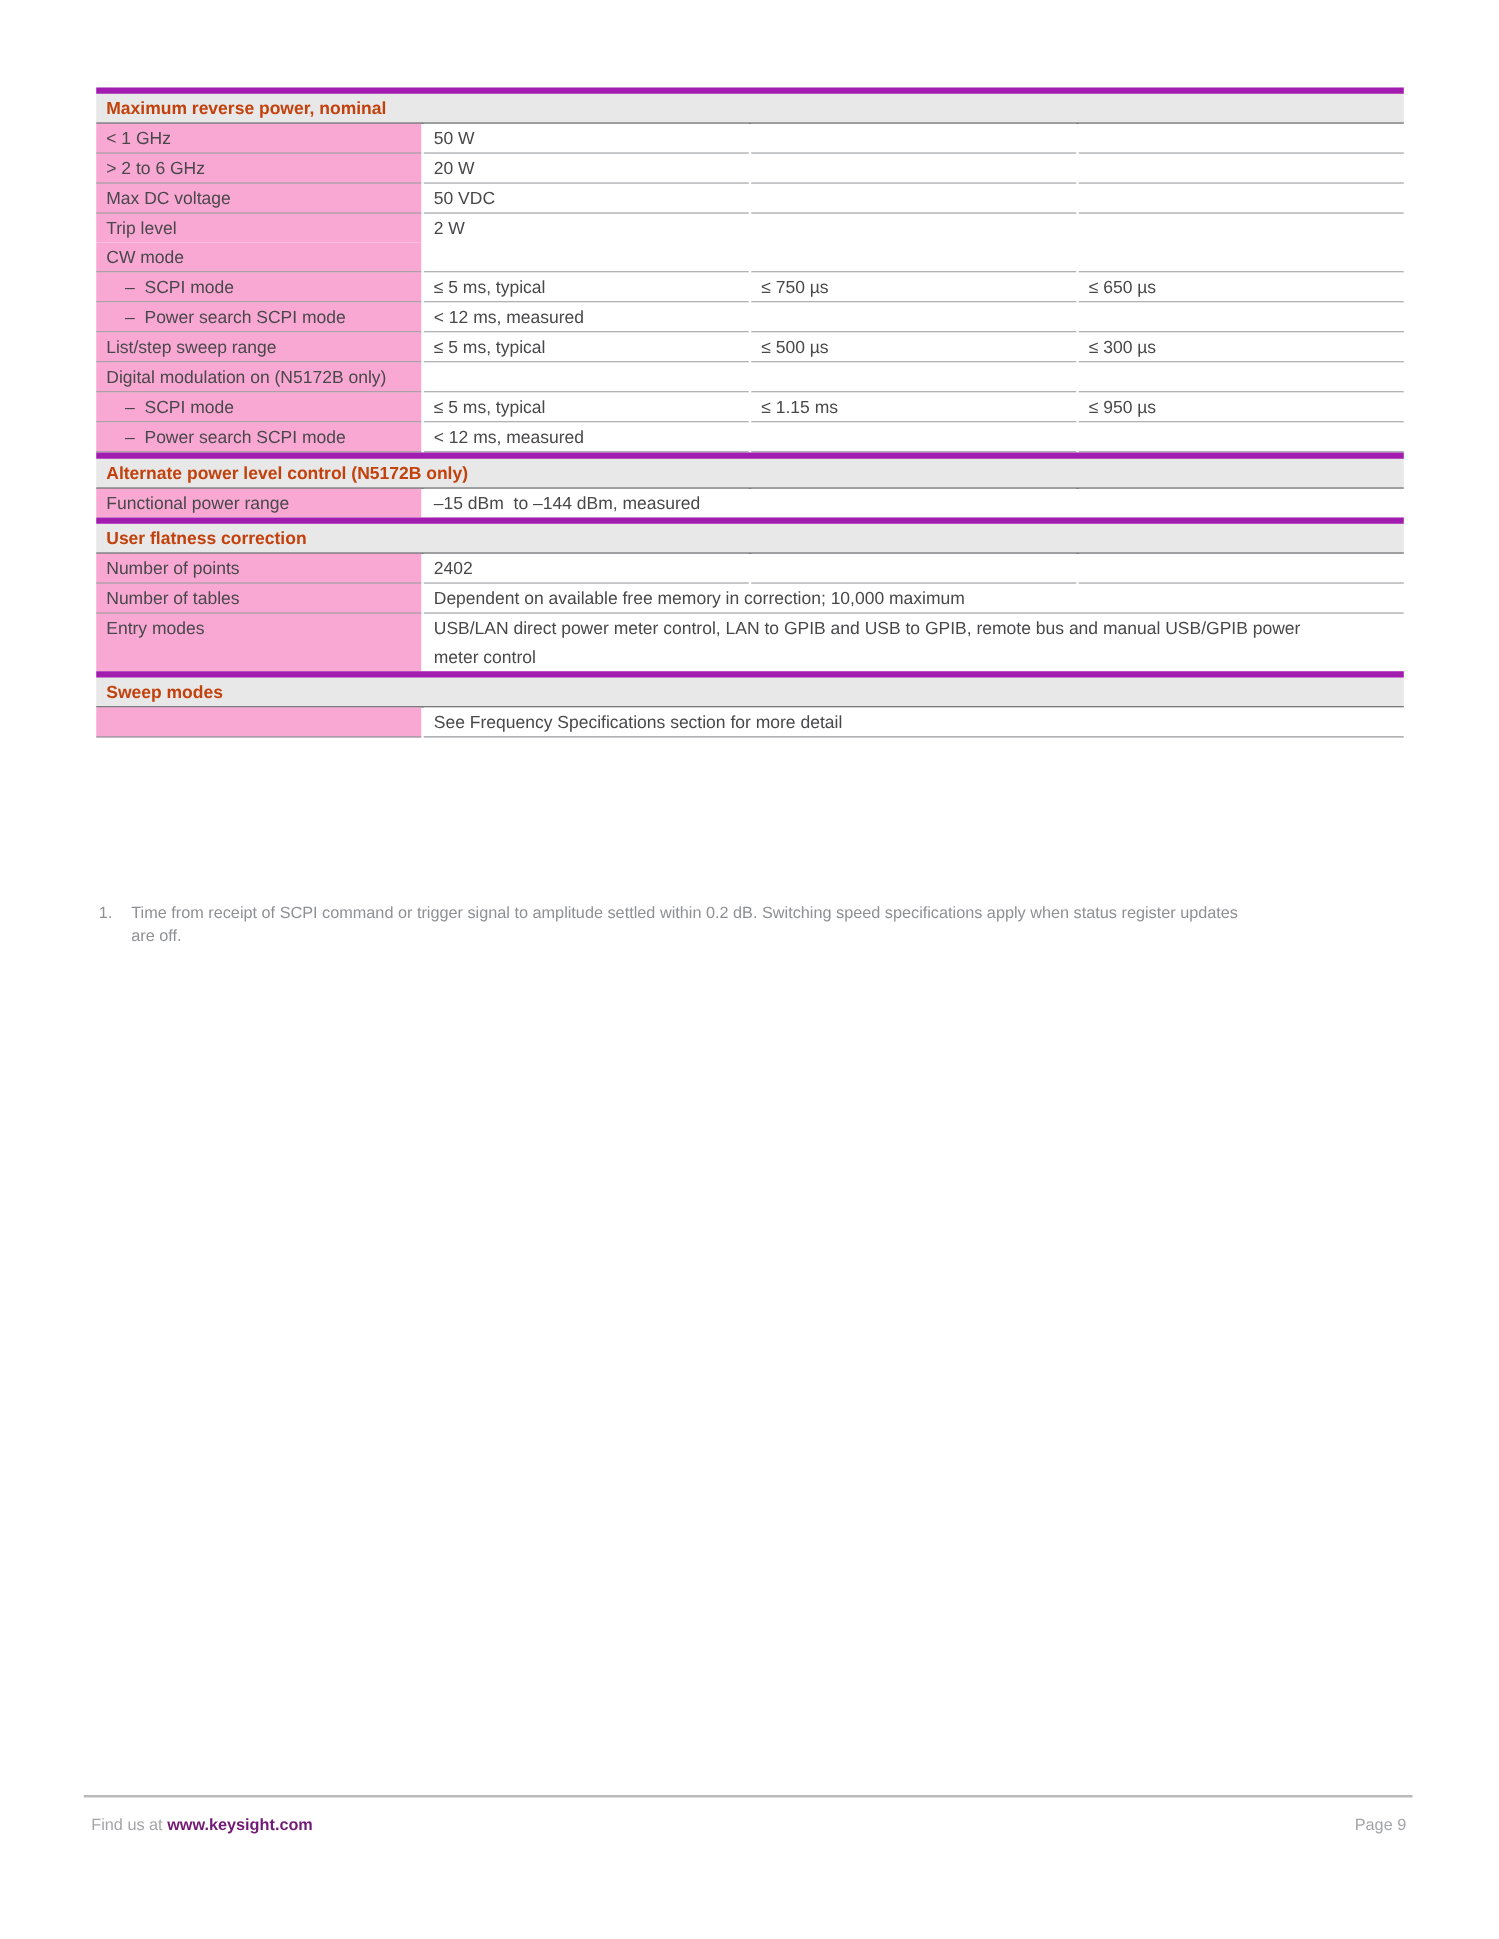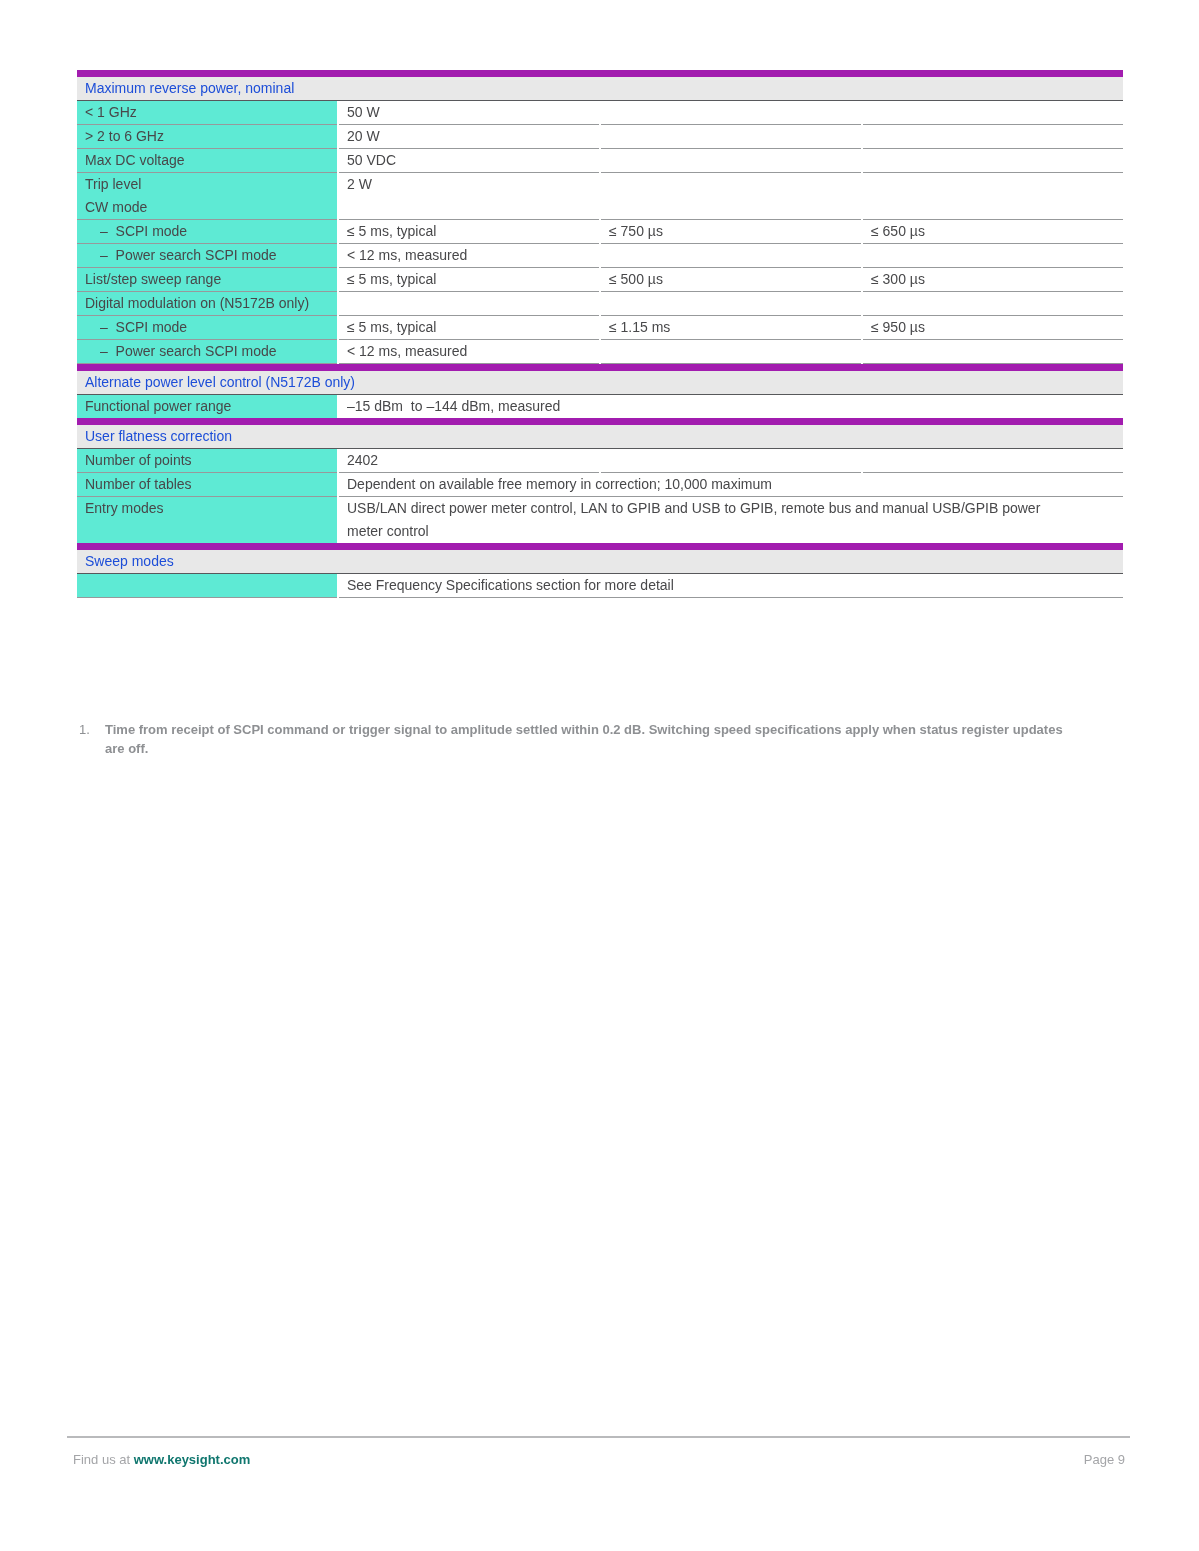--- a/index.html
+++ b/index.html
@@ -24,60 +24,60 @@
     font-size: 14px;
     line-height: 23px;
     padding: 0 8px;
     color: #48484a;
     background: #ffffff;
     border-bottom: 1px solid #97999b;
     vertical-align: top;
     white-space: pre-wrap;
   }
   table.spec-table td.label {
-    background: #5eead4;
+    background: #f9a8d4;
     white-space: pre;
   }
   table.spec-table td.indent { padding-left: 23px; }
   table.spec-table tr.header td {
     background: #e8e8e8;
-    font-weight: normal;
-    color: #1d4ed8;
-    border-top: 7px solid #a21caf;
+    font-weight: bold;
+    color: #c2410c;
+    border-top: 5px solid #a21caf;
     border-bottom: 1px solid #57585b;
     white-space: pre;
   }
   table.spec-table tr.pre-header td { border-bottom: none; }
   table.spec-table sup {
     font-size: 9px;
     vertical-align: super;
     line-height: 0;
   }
 
   
   .footnote {
     position: absolute; left: 79px; top: 720px; width: 1042px;
     display: flex;
     font-size: 13px; line-height: 19px; color: #8e9093;
   }
   .footnote .fn-num { width: 26px; flex-shrink: 0; }
-  .footnote .fn-text { flex: 1; white-space: pre-wrap; font-weight: bold; }
+  .footnote .fn-text { flex: 1; white-space: pre-wrap; }
 
   
   .footer-rule {
     position: absolute; left: 67px; top: 1436px;
     width: 1063px; height: 2px;
     background: #b9babc;
   }
   .footer {
     position: absolute; left: 73px; top: 1452px; width: 1052px;
     display: flex; justify-content: space-between; align-items: baseline;
     font-size: 13px; color: #a4a5a8;
   }
-  .footer .url { font-weight: bold; color: #0f766e; }
+  .footer .url { font-weight: bold; color: #701a75; }
 </style>
 </head>
 <body>
 
 <div class="page">
 
   <table class="spec-table">
     <colgroup>
       <col style="width:260px">
         <col style="width:260px">

